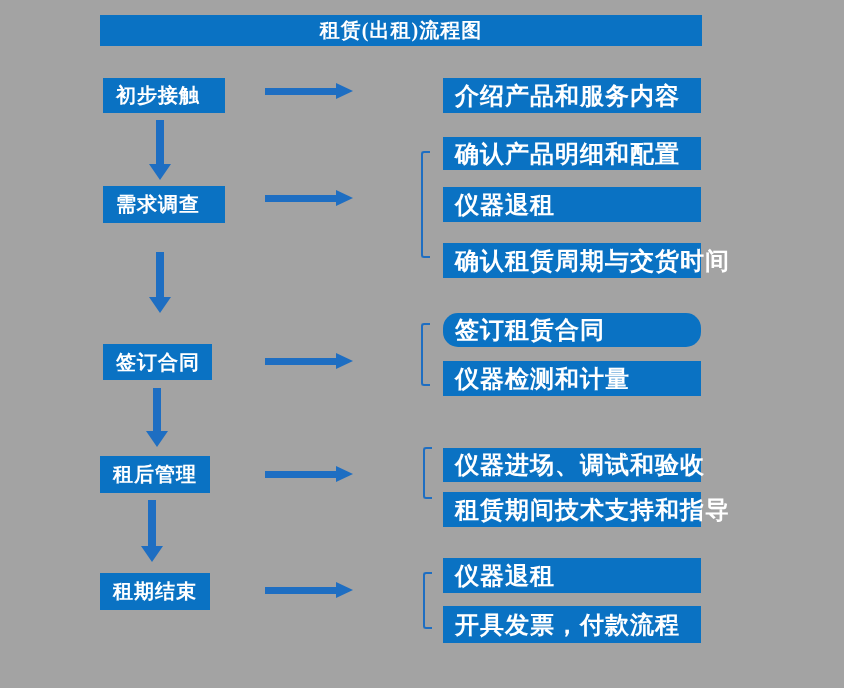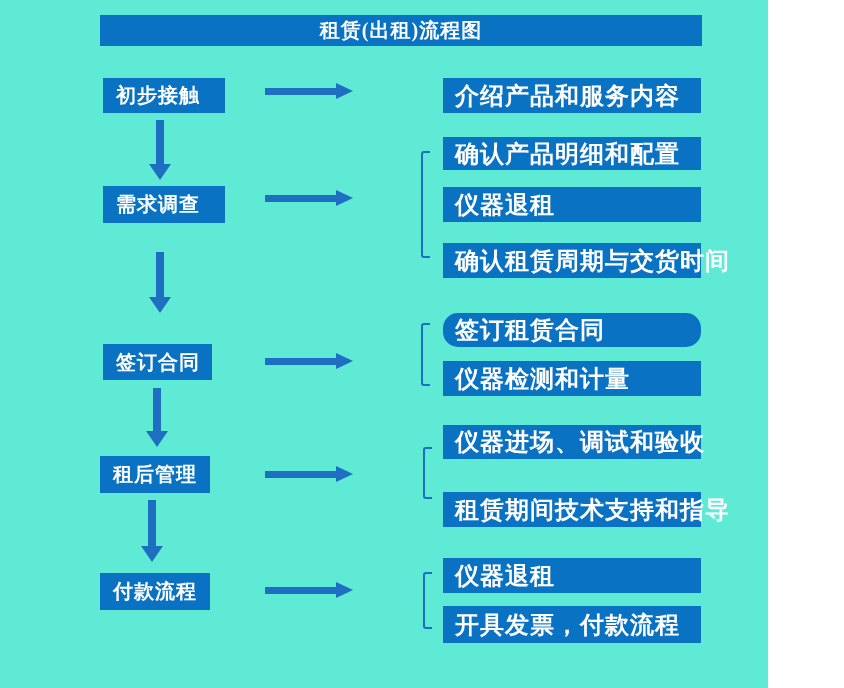--- a/index.html
+++ b/index.html
@@ -1,19 +1,19 @@
 <!DOCTYPE html>
 <html style="--box-blue: #0a72c3; --arrow-blue: #1e6ec2;"><head>
 <meta charset="utf-8">
 <style>
   html,body{margin:0;padding:0;background:#ffffff;}
   .canvas{
     position:relative;
-    width:768px;height:688px;
-    background:#5eead4;
+    width:844px;height:688px;
+    background:#a3a3a3;
     font-family:"Liberation Serif","DejaVu Serif",serif;
     overflow:hidden;
   }
   .box{
     position:absolute;
     background:var(--box-blue,#0a72c3);
     color:#ffffff;
     font-weight:bold;
     display:flex;
     align-items:center;
@@ -75,21 +75,21 @@
 <body>
 
 <div class="canvas">
 
   <div class="box title-bar">租赁(出租)流程图</div>
 
   <div class="box step" style="left:103px;top:78px;width:122px;height:35px;">初步接触</div>
   <div class="box step" style="left:103px;top:344px;width:109px;height:36px;">签订合同</div>
   <div class="box step" style="left:103px;top:186px;width:122px;height:37px;">需求调查</div>
   <div class="box step" style="left:100px;top:456px;width:110px;height:37px;">租后管理</div>
-  <div class="box step" style="left:100px;top:573px;width:110px;height:37px;">付款流程</div>
+  <div class="box step" style="left:100px;top:573px;width:110px;height:37px;">租期结束</div>
 
   <div class="arrow-down" style="left:149px;top:120px;height:60px;">
     <div class="shaft"></div>
     <div class="head"></div>
   </div>
   <div class="arrow-down" style="left:149px;top:252px;height:61px;">
     <div class="shaft"></div>
     <div class="head"></div>
   </div>
   <div class="arrow-down" style="left:146px;top:388px;height:59px;">
@@ -129,19 +129,19 @@
 
   <div class="box detail" style="top:78px;height:35px;">介绍产品和服务内容</div>
 
   <div class="box detail" style="top:137px;height:33px;">确认产品明细和配置</div>
   <div class="box detail" style="top:187px;height:35px;">仪器退租</div>
   <div class="box detail" style="top:243px;height:35px;">确认租赁周期与交货时间</div>
 
   <div class="box detail" style="top:313px;height:34px;border-radius:15px;">签订租赁合同</div>
   <div class="box detail" style="top:361px;height:35px;">仪器检测和计量</div>
 
-  <div class="box detail" style="top:425px;height:34px;">仪器进场、调试和验收</div>
+  <div class="box detail" style="top:448px;height:34px;">仪器进场、调试和验收</div>
   <div class="box detail" style="top:492px;height:35px;font-family:Liberation Serif, serif;">租赁期间技术支持和指导</div>
 
   <div class="box detail" style="top:558px;height:35px;">仪器退租</div>
   <div class="box detail" style="top:606px;height:37px;">开具发票，付款流程</div>
 
 </div>
 
 </body></html>

